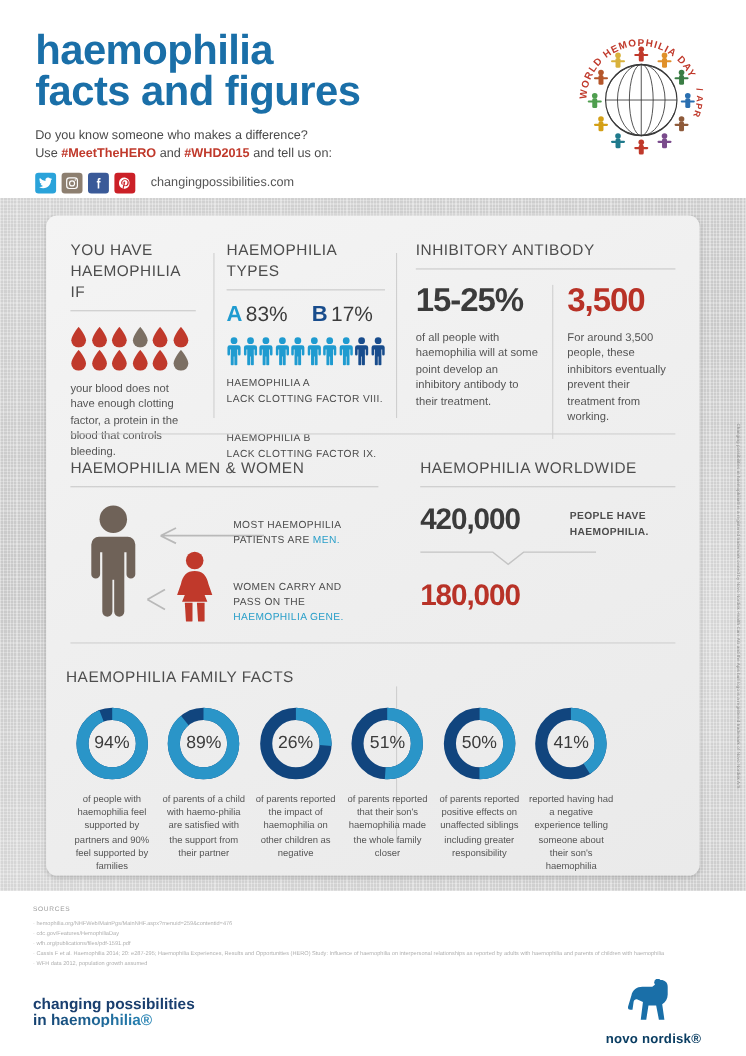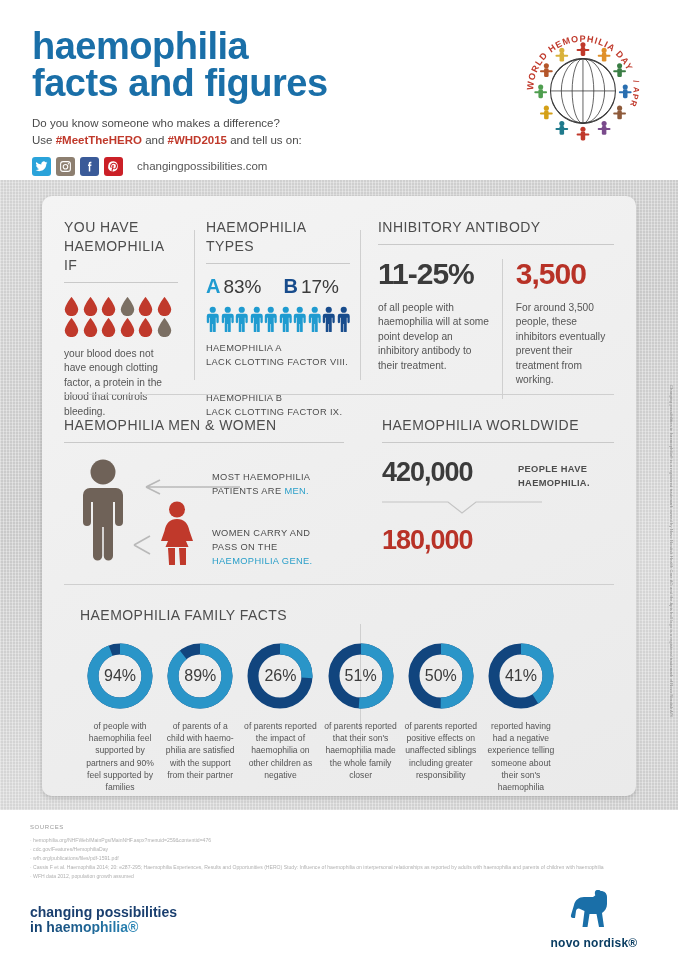--- a/index.html
+++ b/index.html
@@ -93,21 +93,21 @@
   .mw-t2 { position:absolute; left:148px; top:70px; }
   .teal { color:#2a9fc9; }
 
   .ww-row { display:flex; align-items:flex-start; margin-top:14px; }
   .ww-num-dark { font-size:27px; font-weight:bold; color:#3b3b3b; letter-spacing:-1px; width:136px; }
   .ww-num-red { font-size:27px; font-weight:bold; color:#b83227; letter-spacing:-1px; width:136px; }
   .ww-cap { padding-top:6px;font-weight:bold; }
   .chev { margin:10px 0 4px 0; width:160px; height:14px; }
 
   
-  .row3 { position:absolute; left:0; top:396px; width:535px; padding:14px 16px 0 38px; }
+  .row3 { position:absolute; left:0; top:396px; width:535px; padding:14px 16px 0 18px; }
   .donuts { display:flex; margin-top:16px; }
   .dcell { width:91px; display:flex; flex-direction:column; align-items:center; }
   .donut { width:70px; height:70px; position:relative; }
   .dpct { position:absolute; inset:0; display:flex; align-items:center; justify-content:center;
           font-size:16px; color:#3b3b3b; }
   .dcap { margin-top:9px; font-size:8.6px; color:#555; line-height:1.42; text-align:center; padding:0 3px; }
 
   
   .side-note {
     position:absolute; right:4px; top:505px; width:120px;
@@ -402,21 +402,21 @@
       </div>
 
       <div class="vdiv" style="left:152px;"></div>
       <div class="vdiv" style="left:318px;"></div>
 
       <div class="c3">
         <div class="sec-title">INHIBITORY ANTIBODY</div>
         <div class="rule"></div>
         <div class="inhib-wrap">
           <div class="inhib-l">
-            <div class="big-dark">11-25%</div>
+            <div class="big-dark">15-25%</div>
             <div class="body-txt inhib-body">of all people with haemophilia will at some point develop an inhibitory antibody to their treatment.</div>
           </div>
           <div class="inhib-r">
             <div class="big-red">3,500</div>
             <div class="body-txt inhib-body">For around 3,500 people, these inhibitors eventually prevent their treatment from working.</div>
           </div>
         </div>
       </div>
     </div>
 

